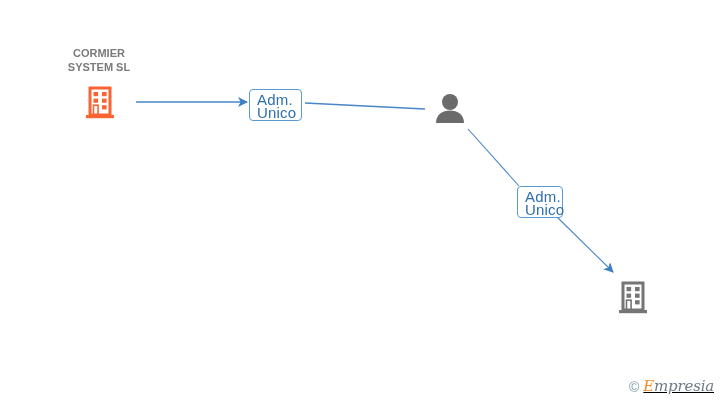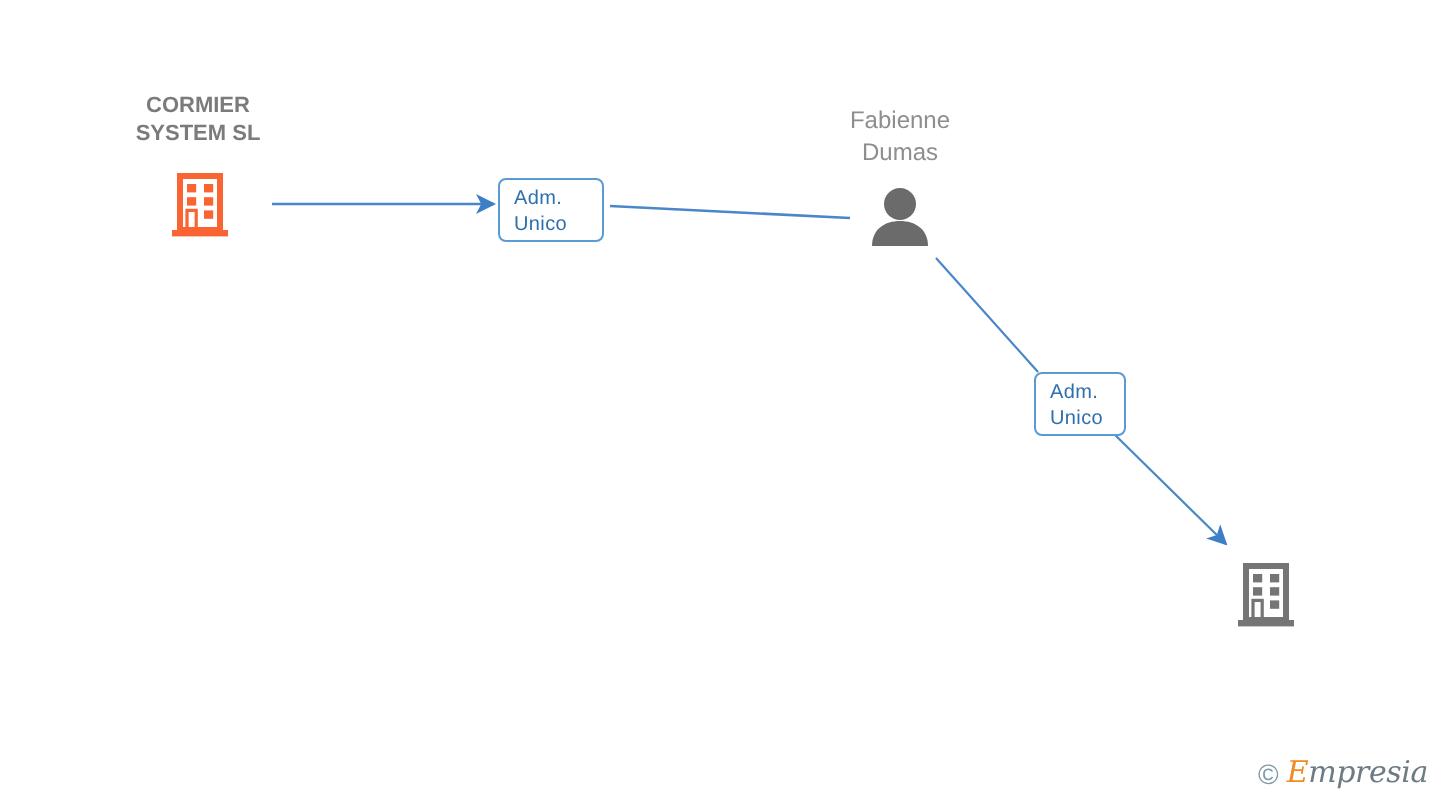--- a/index.html
+++ b/index.html
@@ -51,21 +51,21 @@
     color: #8e8e8e;
   }
   
   .edge-chip {
     position: absolute;
     box-sizing: border-box;
     background: #ffffff;
     border: 1px solid #5b9bd5;
     border-radius: 4px;
     color: #2e6fad;
-    font-size: 10px;
+    font-size: 15px;
     line-height: 13px;
     padding: 3px 6px 3px 7px;
     text-align: left;
     white-space: pre-line;
     letter-spacing: 0.2px;
   }
   
   #watermark {
     position: absolute;
     right: 14px;
@@ -78,20 +78,21 @@
     font-size: 14px;
     color: #7e9aa6;
     line-height: 1;
   }
   #watermark .wordmark {
     font-family: "DejaVu Serif", serif;
     font-style: italic;
     font-size: 15px;
     line-height: 1;
     letter-spacing: -0.2px;
+    text-decoration: underline;
   }
   #watermark .wm-e { color: #f08a24; }
   #watermark .wm-rest { color: #6d7b83; }
 </style>
 </head>
 <body>
 
 <div id="canvas">
 
   <svg id="edge-layer" viewBox="0 0 728 400" xmlns="http://www.w3.org/2000/svg">
@@ -131,22 +132,20 @@
         <rect x="17" y="19.2" width="4.6" height="4.2" fill="#fa6432"></rect>
 
         <rect x="8.5" y="19.2" width="4.6" height="9.8" fill="none" stroke="#fa6432" stroke-width="1.6"></rect>
 
         <rect x="1" y="29" width="28" height="3.2" fill="#fa6432"></rect>
       </svg>
     </div>
   </div>
 
   <div class="node" style="left:0; top:0; width:728px; height:400px; pointer-events:none;">
-    <div class="person-label" style="left:395px; top:52px; width:110px; pointer-events:auto;">Fabienne
-Dumas</div>
 
     <div style="position:absolute; left:433px; top:93px; width:34px; height:30px; pointer-events:auto;">
       <svg viewBox="0 0 34 30" width="34" height="30" xmlns="http://www.w3.org/2000/svg">
         <circle cx="17" cy="9" r="8" fill="#6b6b6b"></circle>
         <path d="M3 30 C3 21.5 9.5 17.5 17 17.5 C24.5 17.5 31 21.5 31 30 Z" fill="#6b6b6b"></path>
       </svg>
     </div>
   </div>
 
   <div class="node" style="left:0; top:0; width:728px; height:400px; pointer-events:none;">

